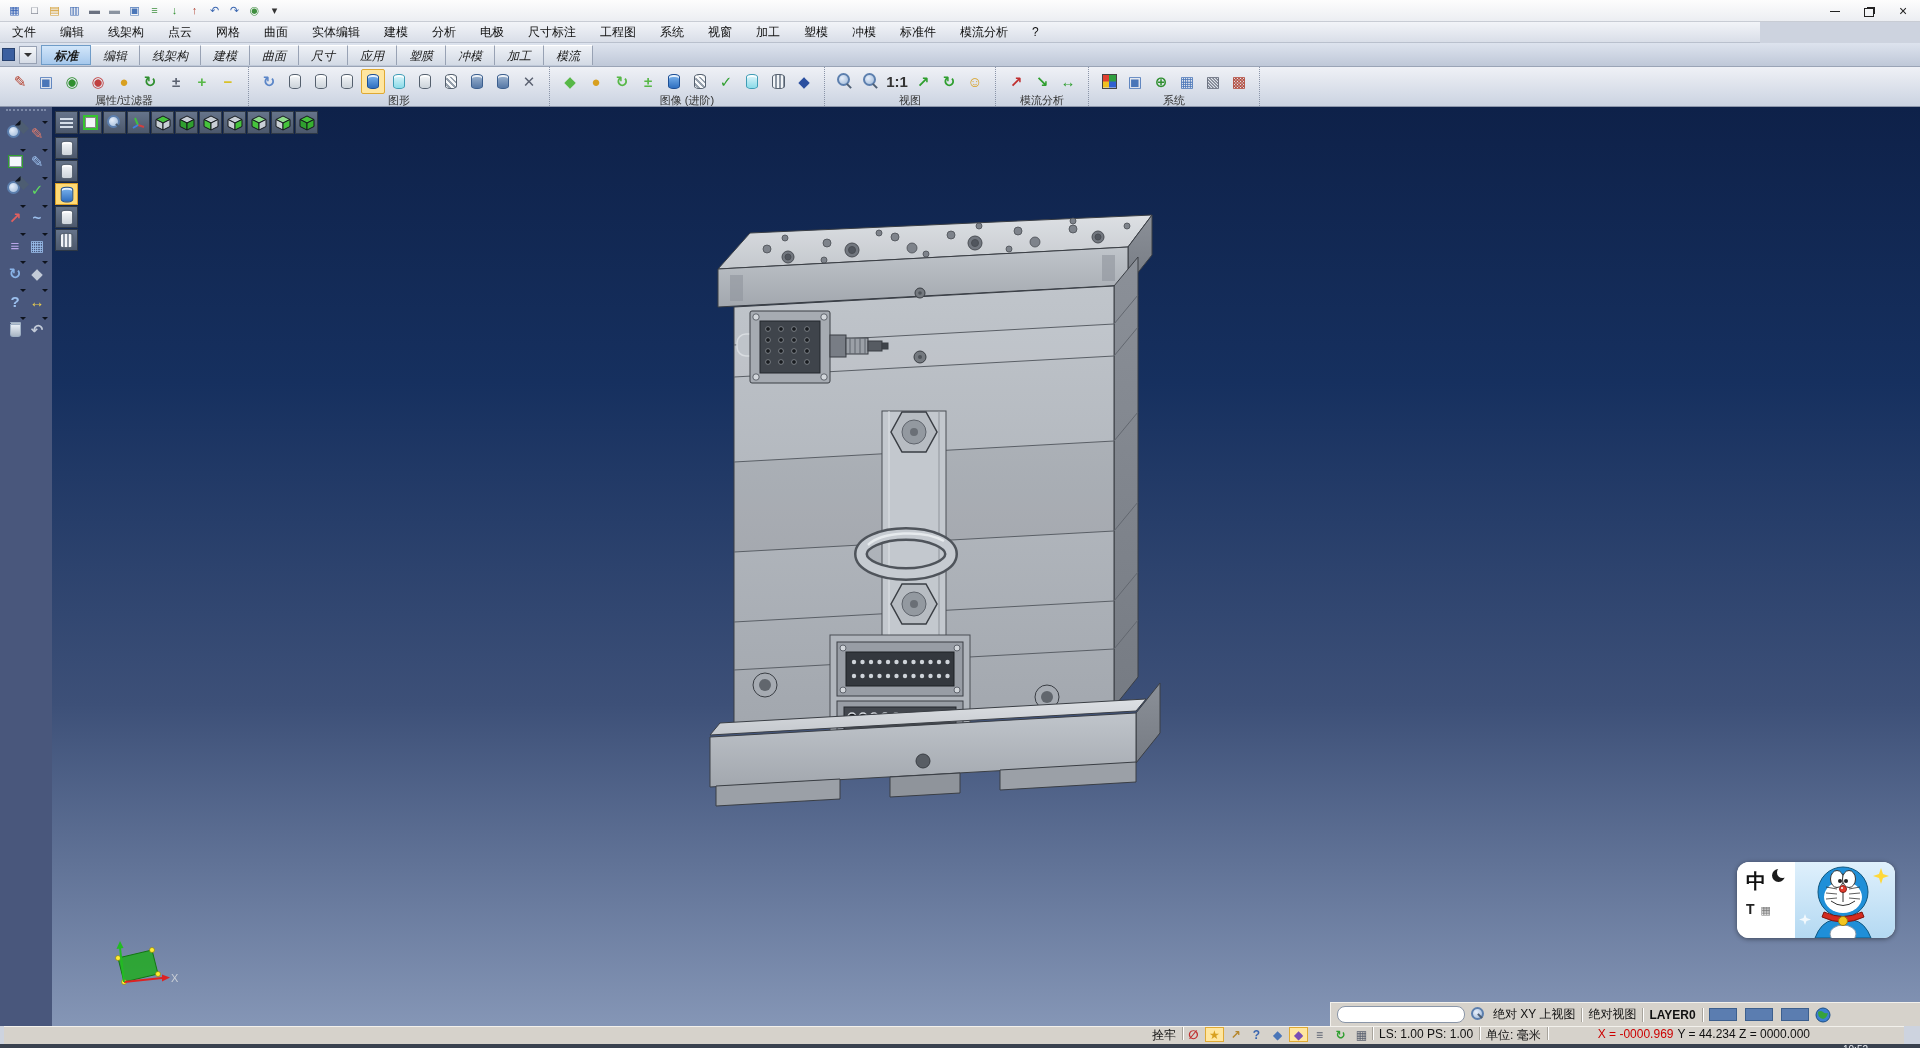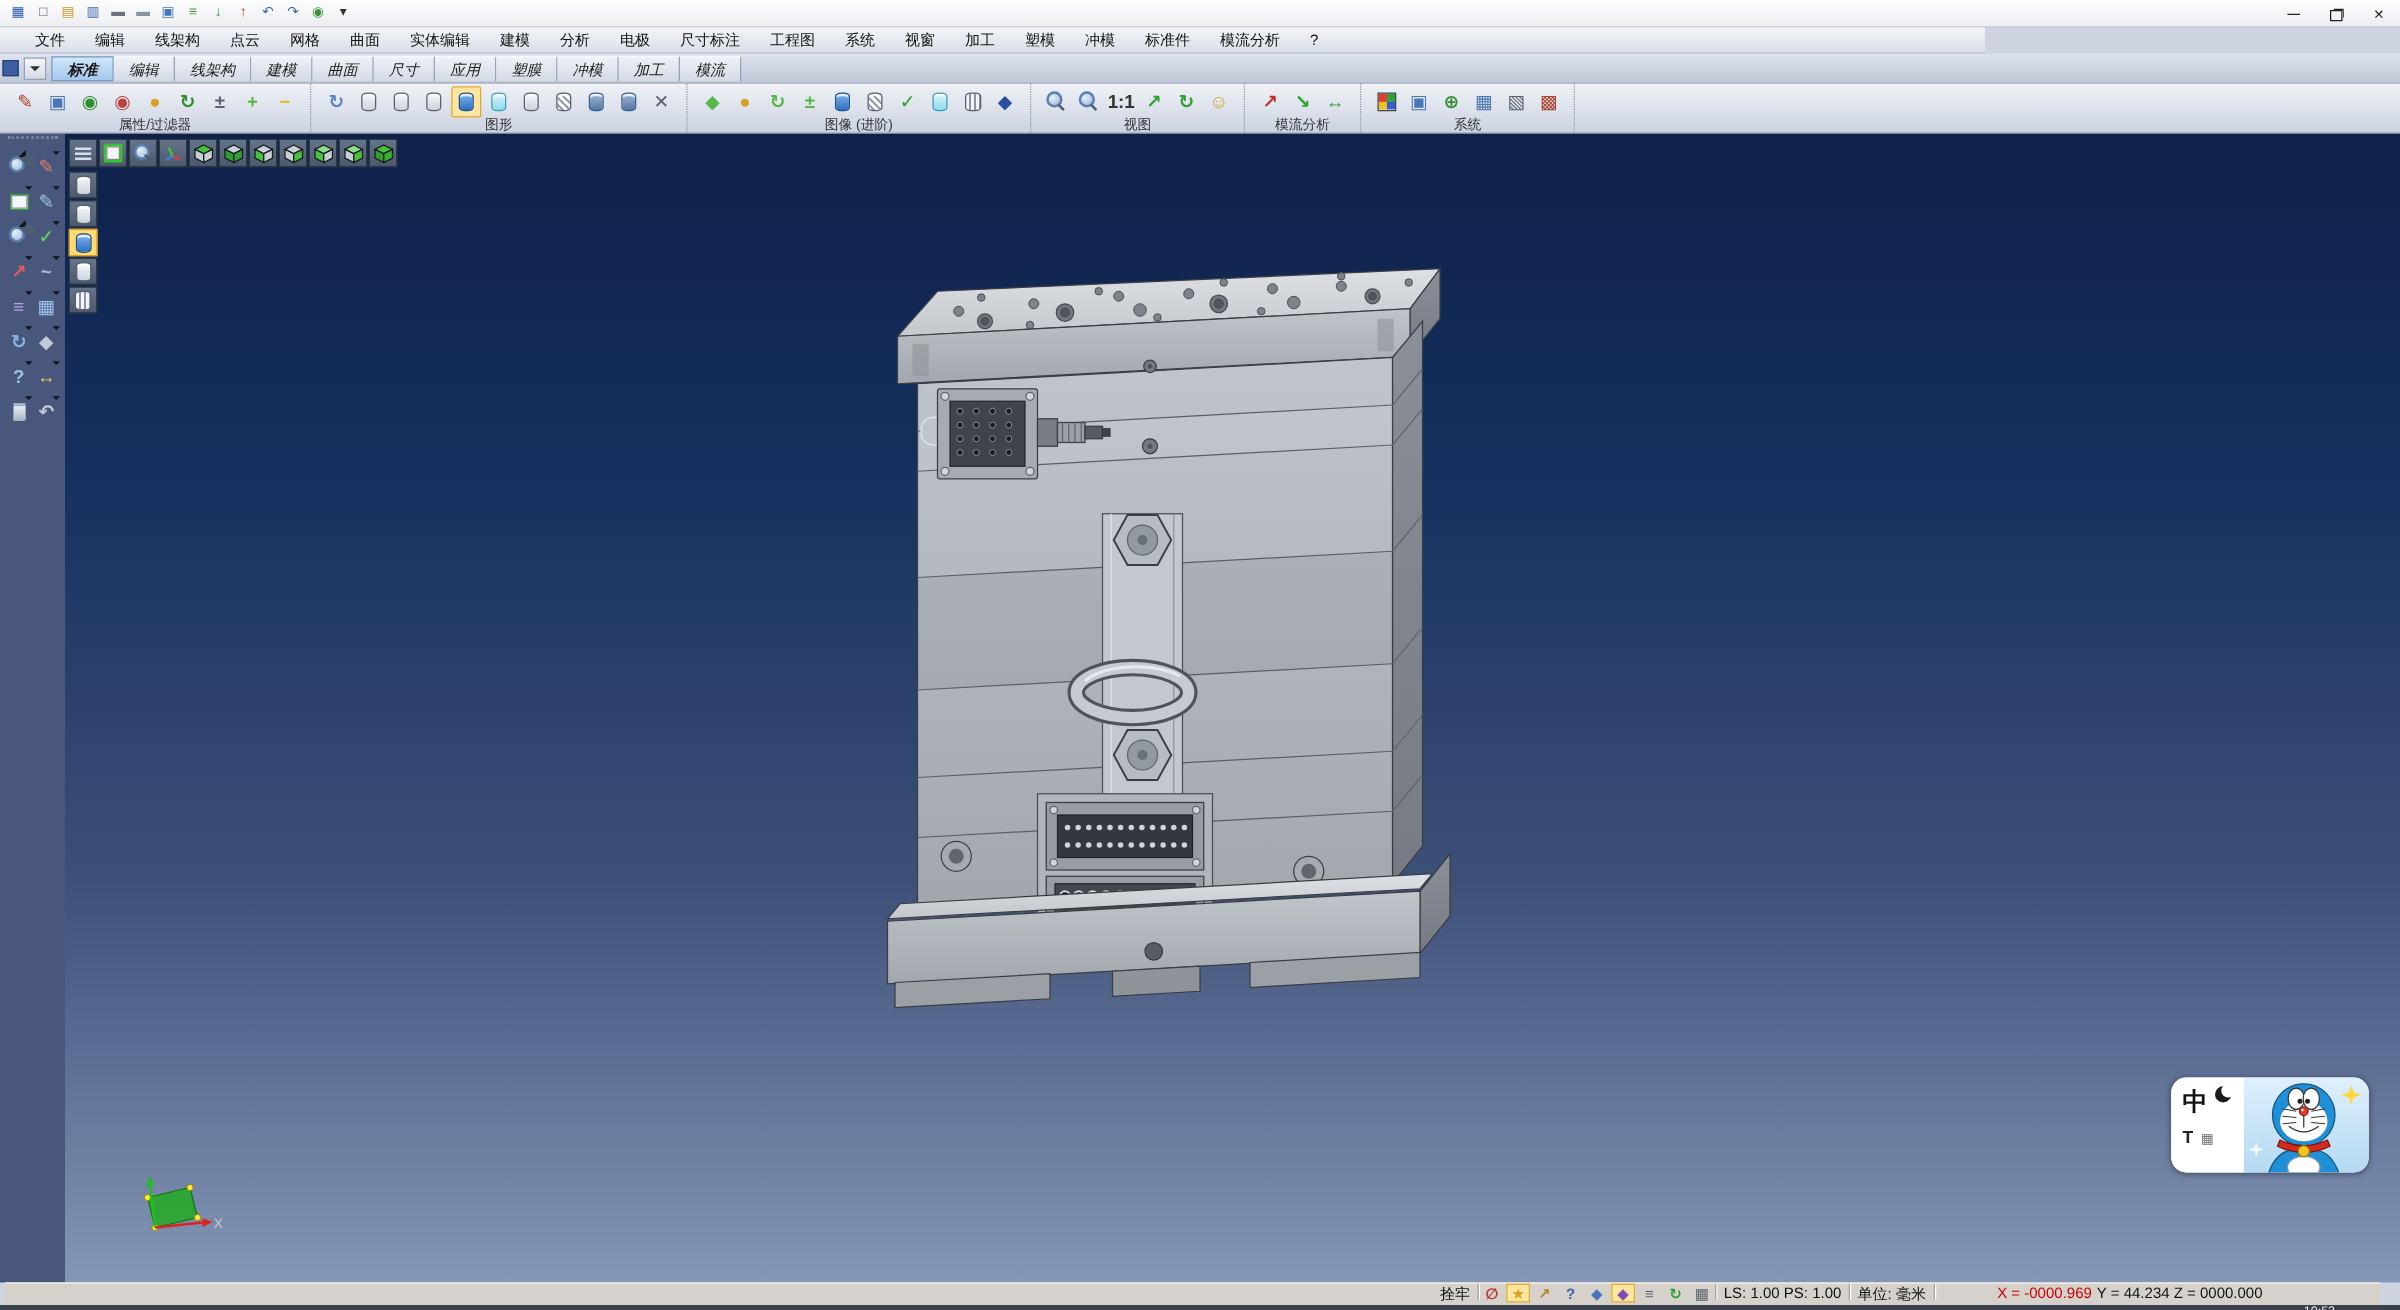--- a/index.html
+++ b/index.html
@@ -16,23 +16,23 @@
     font-size:11px; line-height:1; cursor:default; }
   .title-text { position:absolute; left:0; right:0; text-align:center; font-size:12px; color:#222; pointer-events:none; }
   .wincontrols { position:absolute; right:0; top:0; height:22px; display:flex; }
   .wc { width:34px; height:22px; display:flex; align-items:center; justify-content:center; color:#222; }
   .wc-min::before { content:''; width:10px; height:1px; background:#222; }
   .wc-restore::before { content:''; width:8px; height:7px; border:1px solid #222;
     box-shadow:2px -2px 0 -1px #222; margin-top:2px; }
   .wc-close { font-size:14px; }
 
   
-  .menubar { position:absolute; left:0; top:22px; width:1588px; height:21px;
+  .menubar { position:absolute; left:0; top:22px; width:1760px; height:21px;
     background:linear-gradient(#f2f4f8,#d9dee8); border-bottom:1px solid #b9c0cd;
-    display:flex; align-items:center; gap:24px; padding-left:28px; }
+    display:flex; align-items:center; gap:24px; padding-left:12px; }
   .menu-item { font-size:12px; color:#111; white-space:nowrap; }
 
   
   .tabrow { position:absolute; left:0; top:43px; width:1920px; height:24px;
     background:linear-gradient(#dde3ee,#bfc8d8); border-bottom:1px solid #9aa4b6;
     display:flex; align-items:center; }
   .tab-corner { width:13px; height:13px; background:#3b5fa0; border:1px solid #27416e; margin:0 4px 0 2px; }
   .tab-drop { width:18px; height:18px; display:flex; align-items:center; justify-content:center;
     border:1px solid #98a2b4; background:linear-gradient(#f4f6f9,#d6dce6); margin-right:4px; }
   .tab-drop::before { content:''; border:4px solid transparent; border-top-color:#333; margin-top:4px; }
@@ -754,20 +754,40 @@
         <circle cx="48" cy="27" r="3.5" fill="#e23b2e" stroke="#8e1f16"></circle>
           <circle cx="47" cy="26" r="1" fill="#ffffff"></circle>
         <path d="M48,30 v10 M36,39 q12,9 24,0" stroke="#333333" fill="none"></path>
         <path d="M31,25 l11,2 M31,31 l11,1 M31,37 l11,-1 M65,25 l-11,2 M65,31 l-11,1 M65,37 l-11,-1" stroke="#333333" stroke-width="0.8"></path>
         <path d="M29,50 q19,9 38,0 l2,5 q-21,10 -42,0 z" fill="#d42b20" stroke="#7e140d"></path>
         <circle cx="48" cy="59" r="4.5" fill="#f3c51f" stroke="#9a7a10"></circle>
       </svg>
     </div>
   </div>
 
+  <div class="rpanel">
+    <input class="search-box" value="" style="">
+    <span class="i-mag" style="position:relative;width:16px;height:16px;display:inline-flex;align-items:center;justify-content:center;"></span>
+    <span class="rp-label">绝对 XY 上视图</span>
+    <span class="rp-sep"></span>
+    <span class="rp-label">绝对视图</span>
+    <span class="rp-sep"></span>
+    <span class="rp-label rp-layer">LAYER0</span>
+    <span class="rp-sep"></span>
+    <div style="display:flex;gap:8px;">
+
+    <span class="swatch" style="background: rgb(91, 125, 176);"></span>
+        <span class="swatch" style="background: rgb(91, 125, 176);"></span>
+        <span class="swatch" style="background: rgb(91, 125, 176);"></span>
+      </div>
+    <svg width="16" height="16" viewBox="0 0 16 16">
+      <circle cx="8" cy="8" r="7" fill="#3b7fd0" stroke="#1d4f85"></circle>
+      <path d="M3,5 q3,-2 5,0 q2,2 5,1 q-1,5 -5,6 q-5,-1 -5,-7" fill="#37a33c"></path>
+    </svg>
+  </div>
 
   <div class="statusbar">
     <span class="sb-spacer"></span>
     <span class="sb-item">拴牢</span>
     <span class="sb-sep"></span>
     <div style="display:flex;align-items:center;">
 
     <span class="stic">
           <span class="g" style="color: rgb(192, 48, 48);">∅</span>
         </span>

